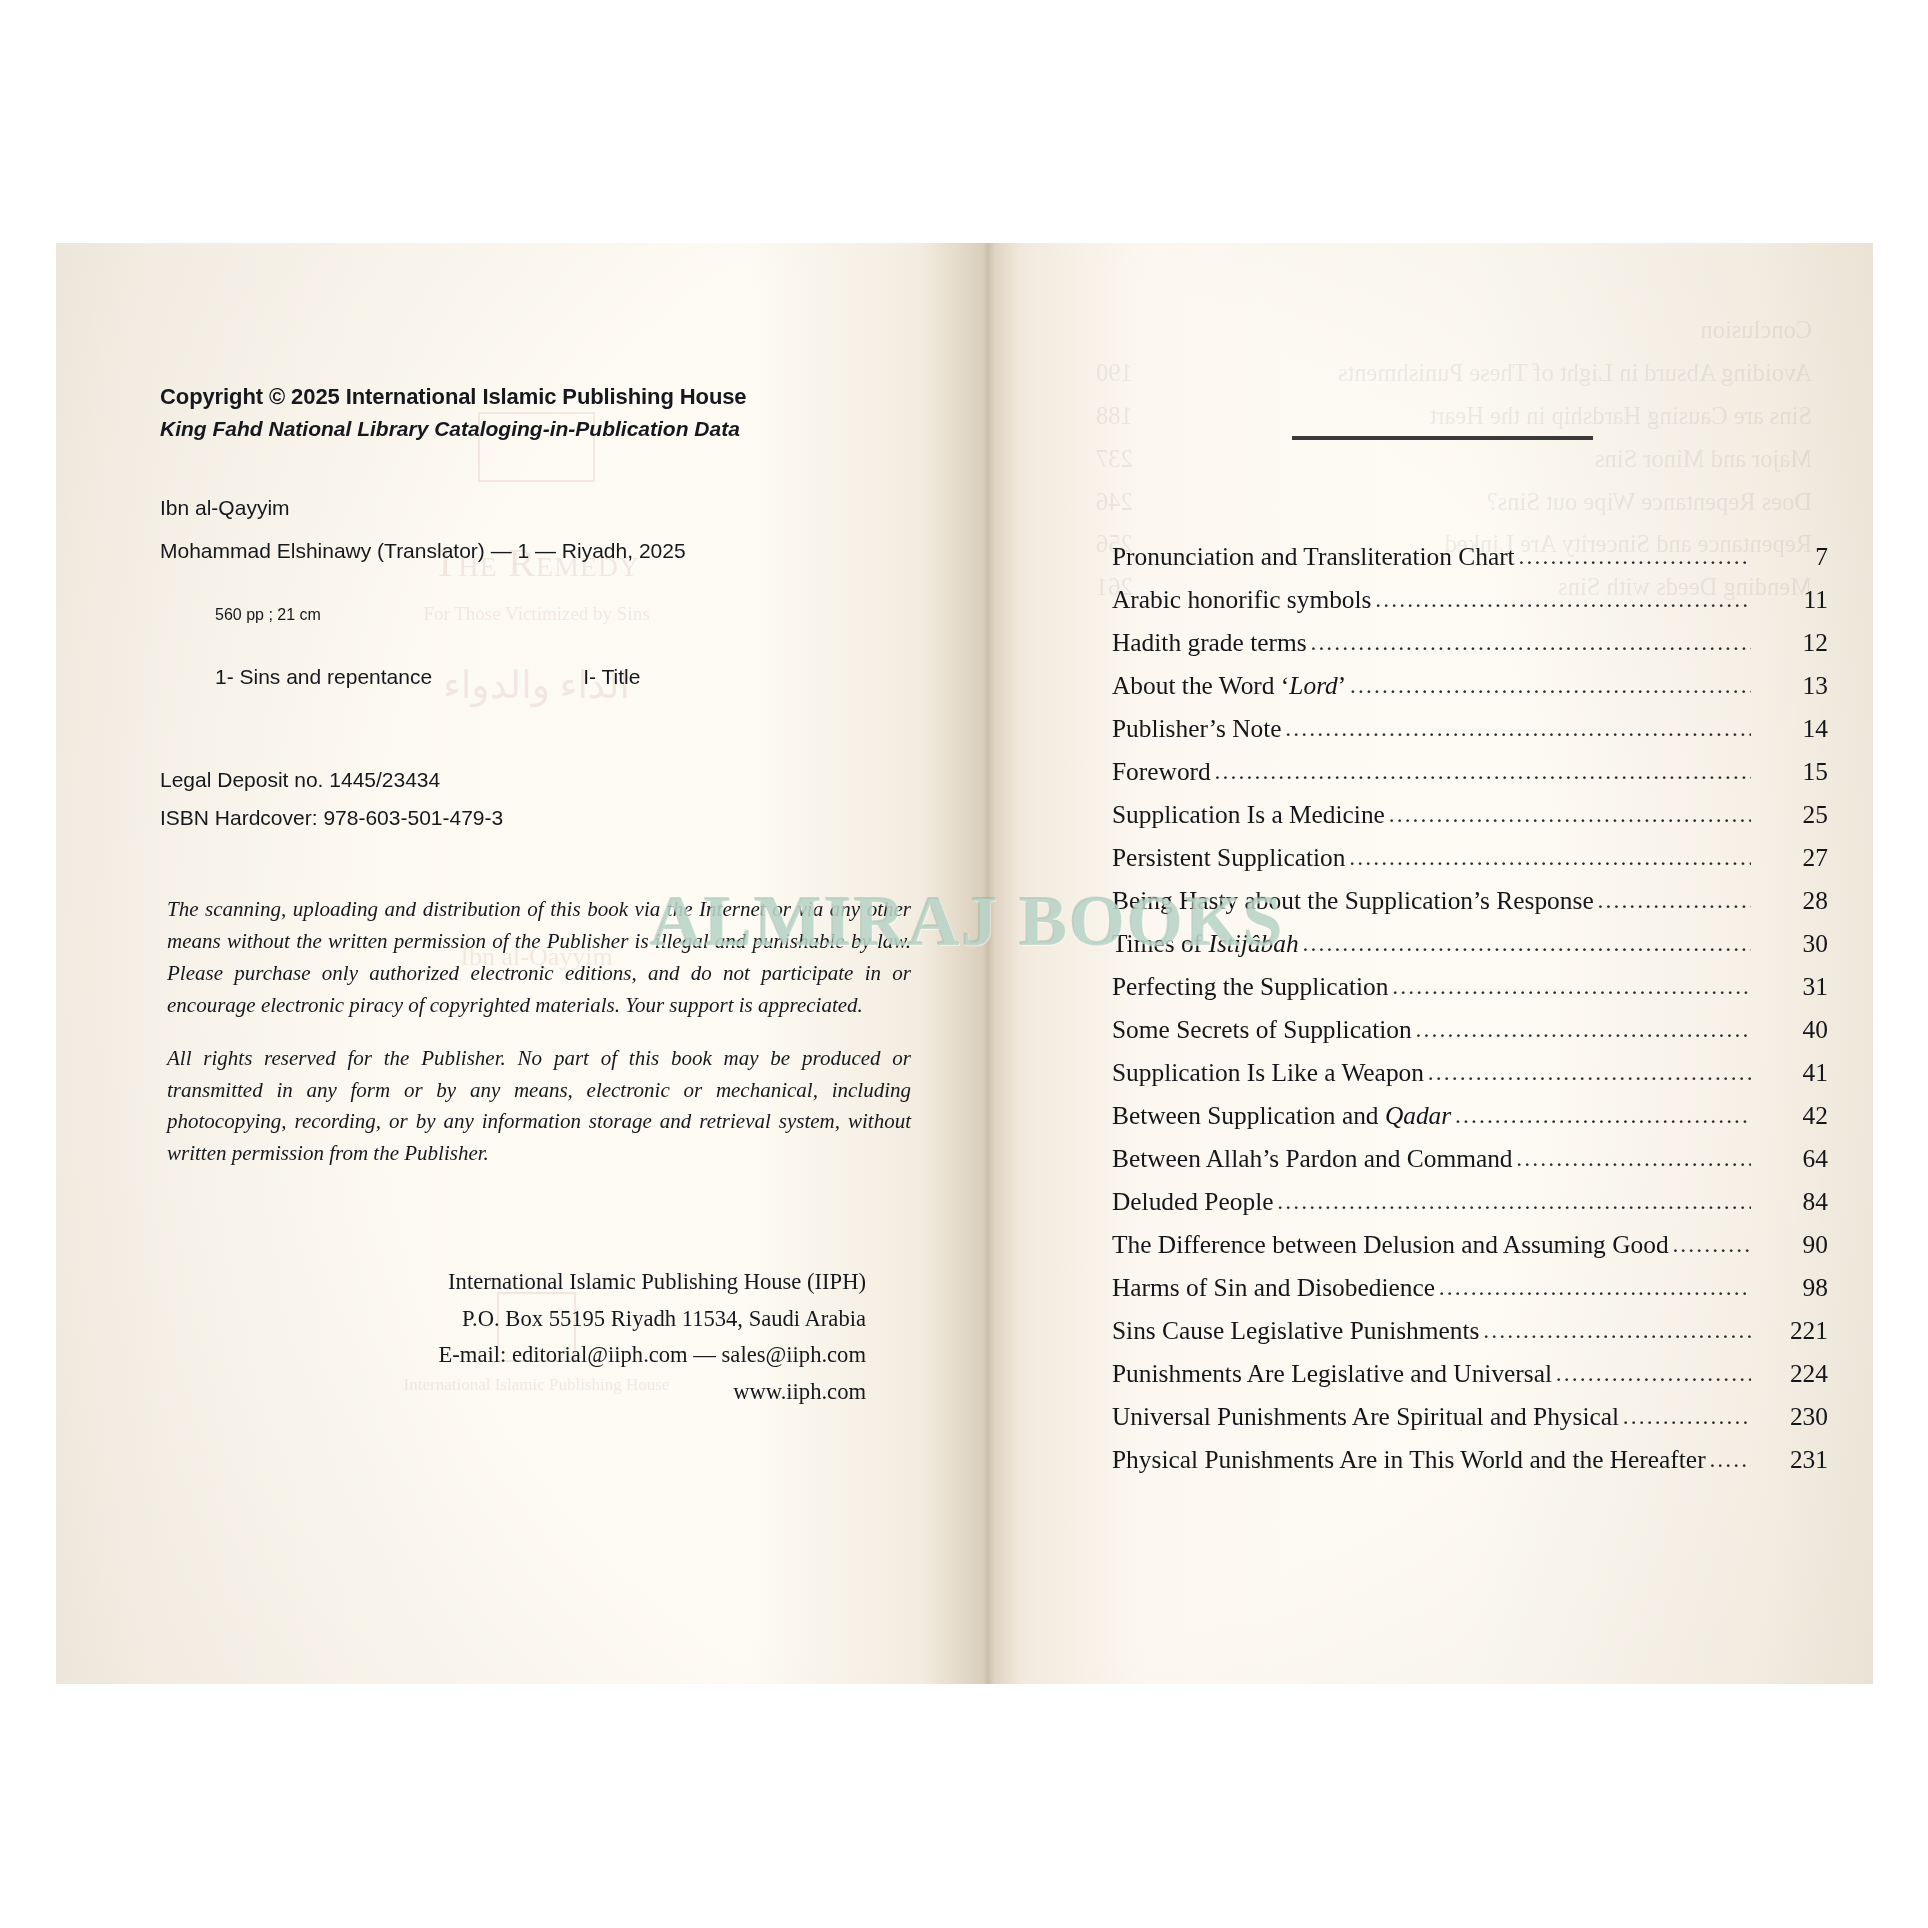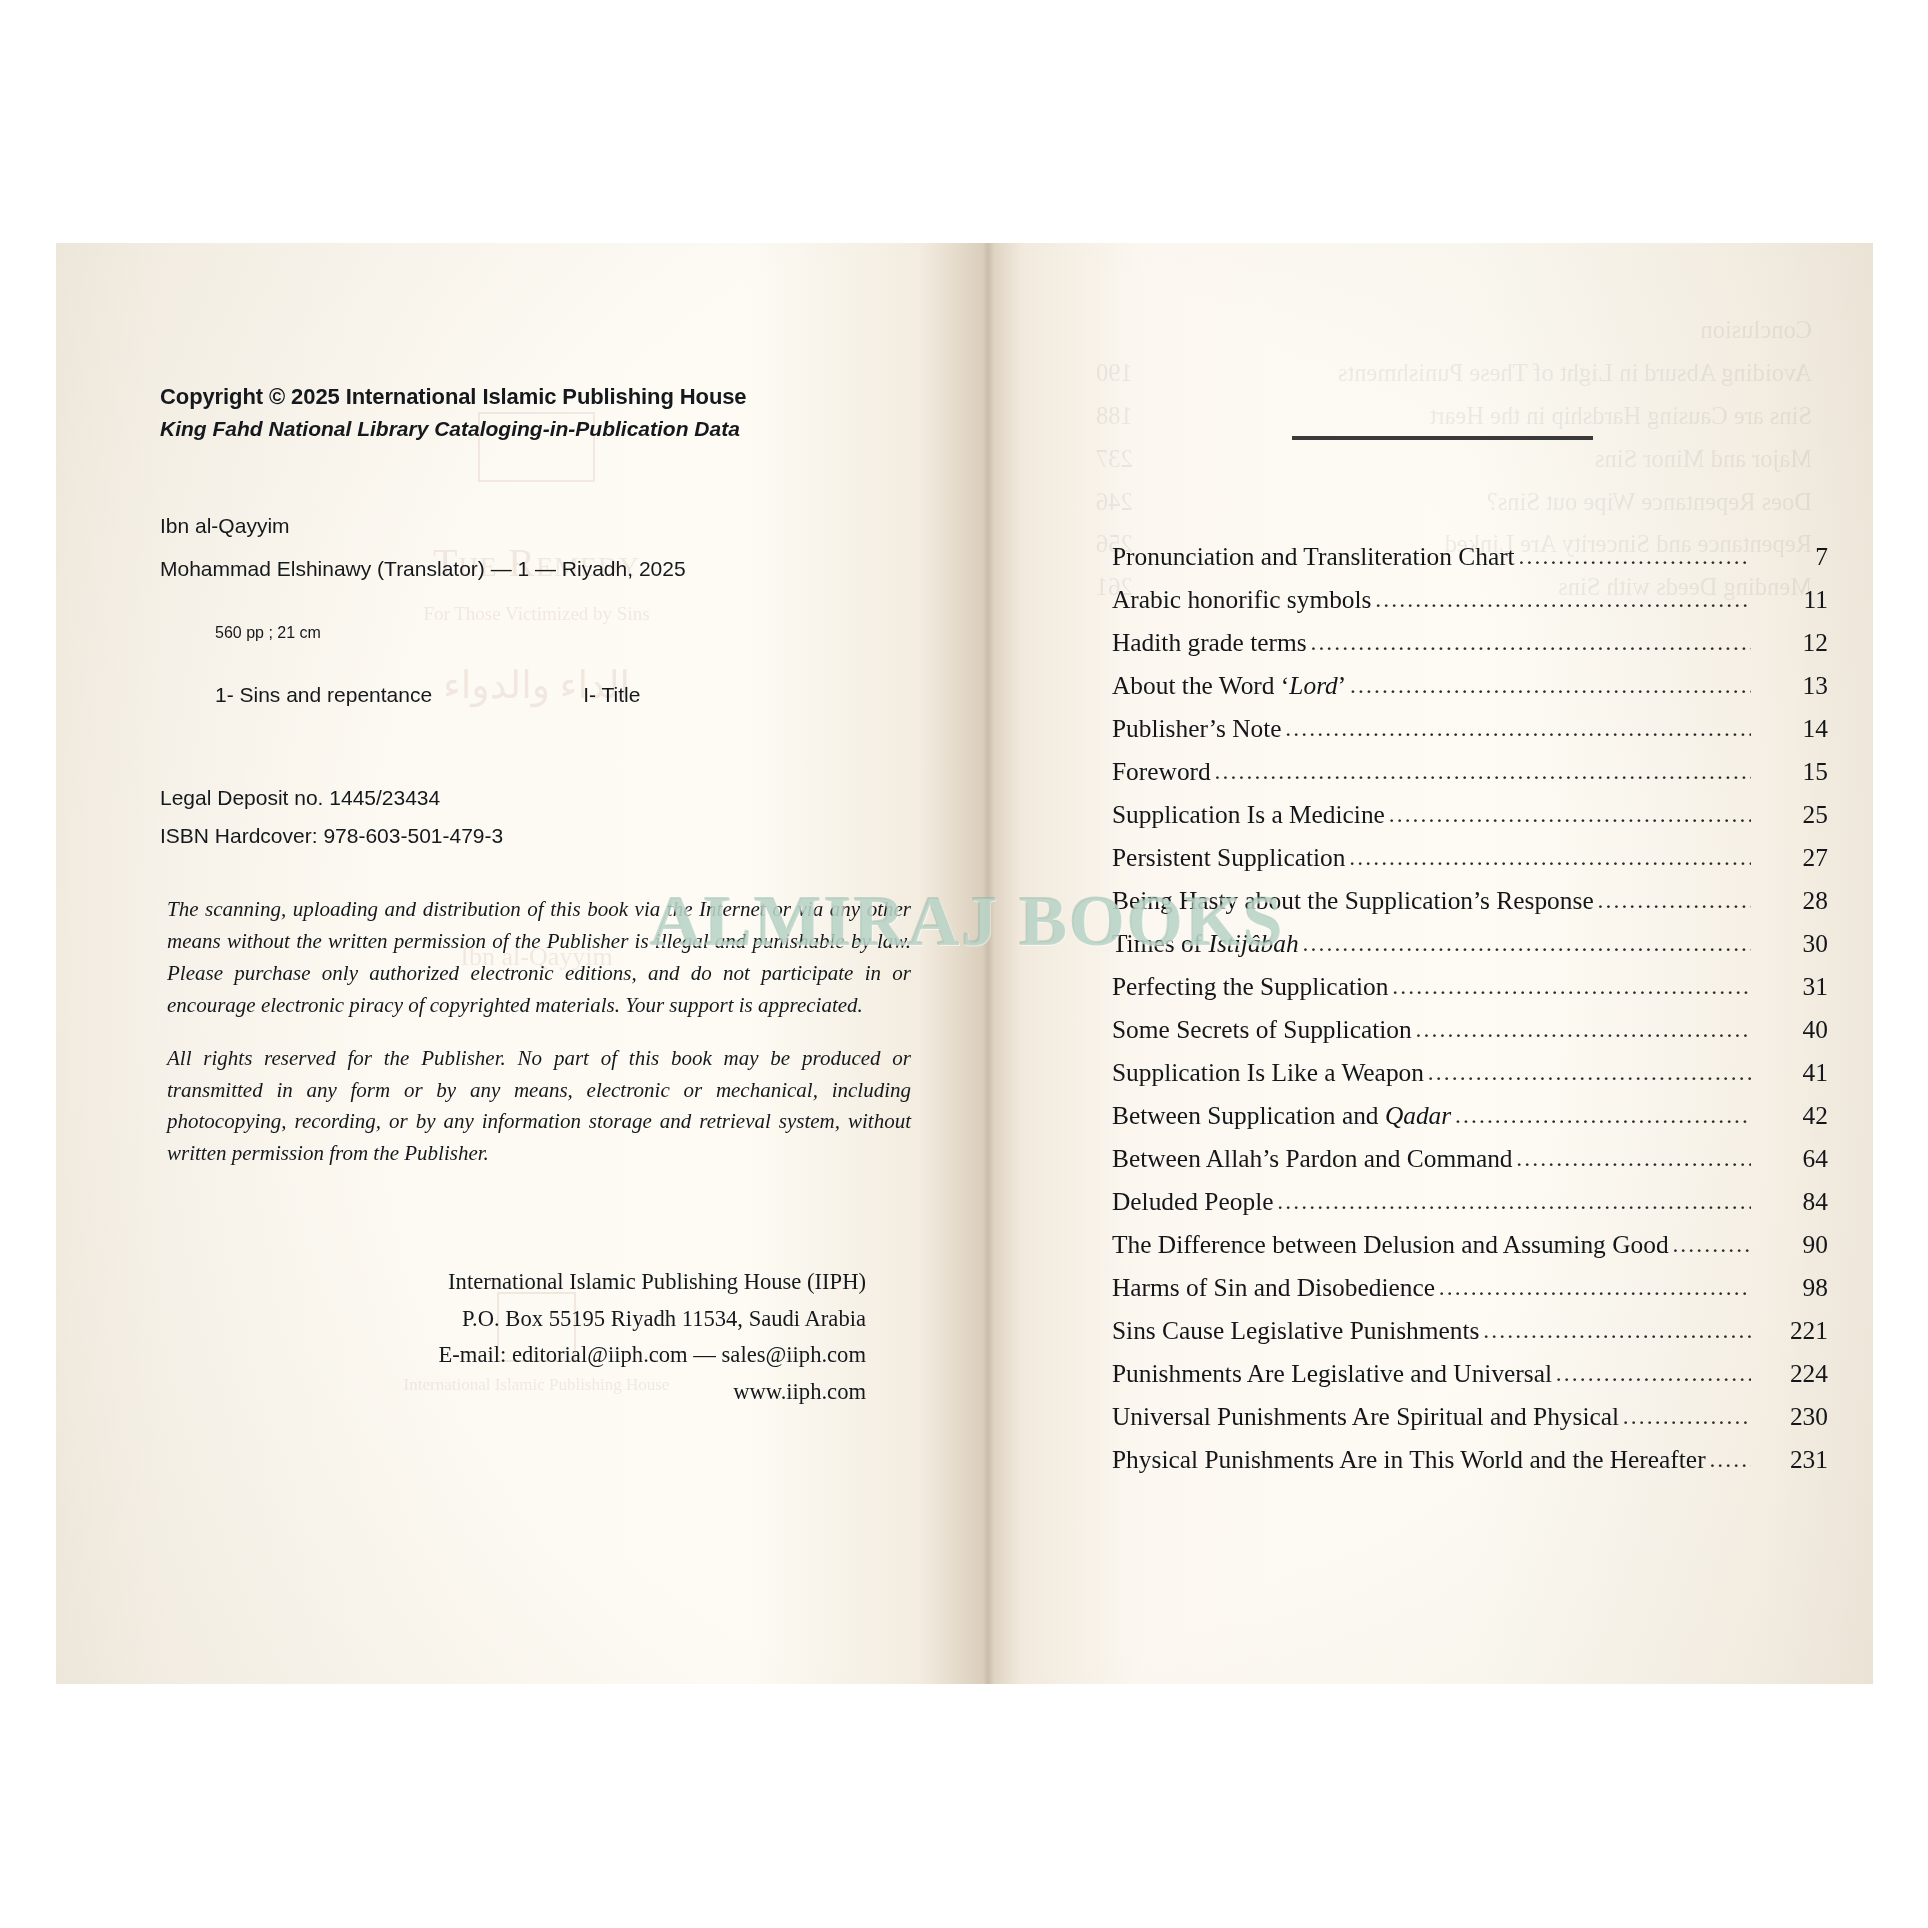--- a/index.html
+++ b/index.html
@@ -85,21 +85,21 @@
   .cip-copyright {
     font-size: 22px;
     font-weight: bold;
     letter-spacing: -0.1px;
     margin-bottom: 6.6px;
   }
   .cip-kfnl {
     font-size: 21px;
     font-style: italic;
     font-weight: bold;
-    margin-bottom: 73px;
+    margin-bottom: 55px;
   }
   .cip-author {
     font-size: 21px;
     margin-bottom: 15px;
   }
   .cip-title-line {
     font-size: 21px;
     margin-left: 36px;
     margin-bottom: 5.6px;
     line-height: 1.5;

